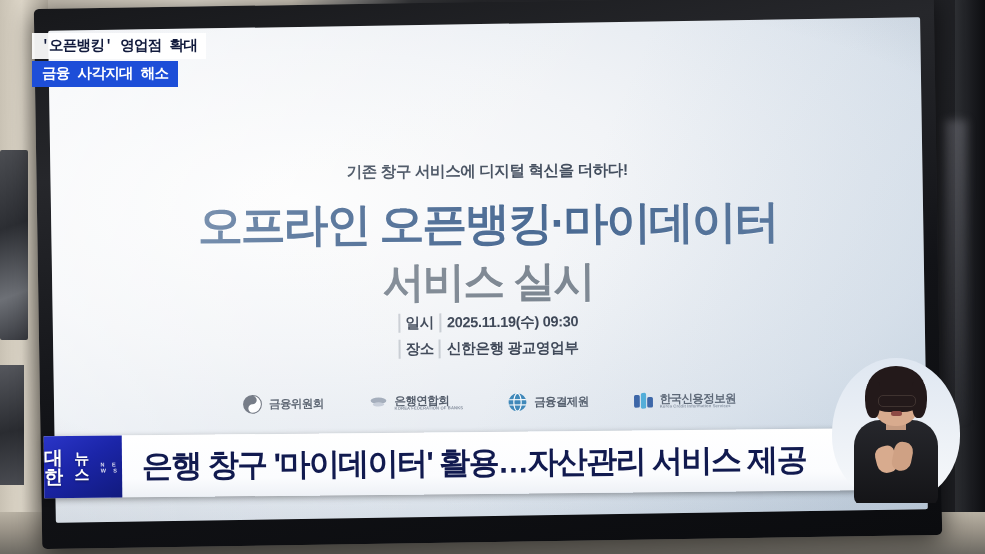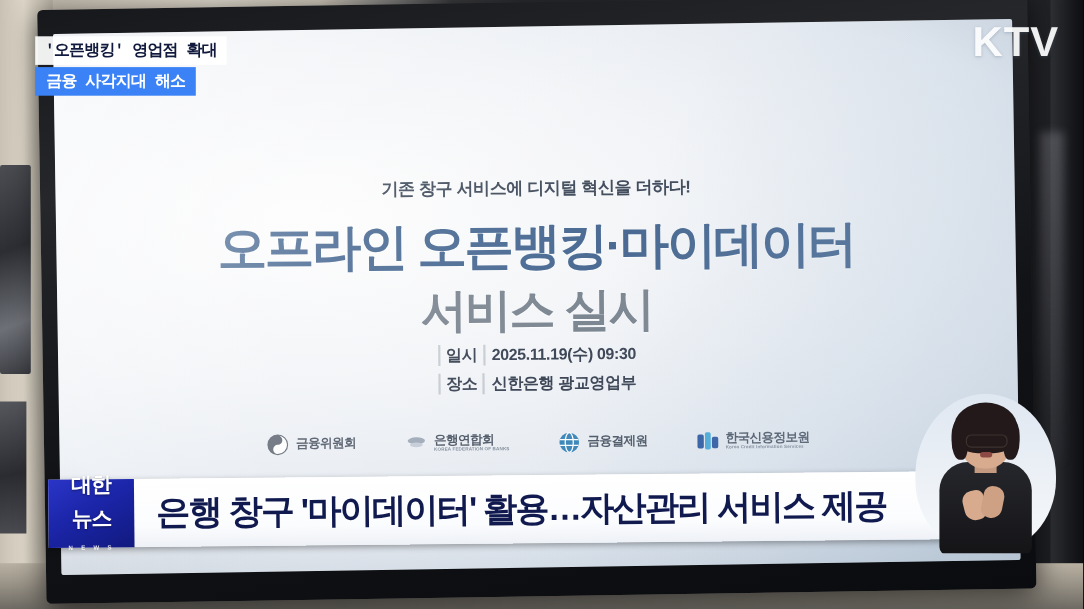--- a/index.html
+++ b/index.html
@@ -249,21 +249,21 @@
     background: rgba(255,255,255,0.93);
     color: #111a3c;
     font-size: 14.5px;
     font-weight: 800;
     letter-spacing: -0.7px;
     padding: 3px 9px 4px 9px;
     white-space: nowrap;
   }
   .topic-line-2 {
     display: inline-block;
-    background: #3b82f6;
+    background: #1d4ed8;
     color: #ffffff;
     font-size: 14.5px;
     font-weight: 800;
     letter-spacing: -0.7px;
     padding: 3px 10px 4px 10px;
     margin-top: 2px;
     white-space: nowrap;
   }
 
   
@@ -278,35 +278,35 @@
     transform: rotate(-0.55deg);
     box-shadow: 0 2px 6px rgba(0,0,0,0.35);
     display: flex;
     align-items: stretch;
   }
   .news-logo {
     width: 78px;
     flex: none;
     background: linear-gradient(150deg, #2a35c8 0%, #1b25a8 45%, #111a7e 100%);
     display: flex;
-    flex-direction: column;
+    flex-direction: row;
     align-items: center;
     justify-content: center;
     color: #ffffff;
     gap: 12px;
   }
   .news-logo-main {
     font-size: 19px;
     font-weight: 900;
     letter-spacing: -1px;
     line-height: 1;
     text-shadow: 0 1px 2px rgba(0,0,0,0.4);
   }
   .news-logo-main2 {
-    font-size: 19px;
+    font-size: 15px;
     font-weight: 900;
     letter-spacing: -1px;
     line-height: 1.05;
     text-shadow: 0 1px 2px rgba(0,0,0,0.4);
   }
   .news-logo-sub {
     font-size: 5.5px;
     font-weight: 700;
     letter-spacing: 3px;
     margin-top: 1px;
@@ -551,21 +551,20 @@
       <div class="menu-button">
         <span class="bars">
           <i></i>
             <i></i>
             <i></i>
         </span>
       </div>
     </div>
   </div>
 
-  <div class="ktv-watermark">KTV</div>
 
   <div class="topic-overlay">
     <div><span class="topic-line-1">'오픈뱅킹' 영업점 확대</span></div>
     <div><span class="topic-line-2">금융 사각지대 해소</span></div>
   </div>
 
   <div class="lower-third">
     <div class="news-logo">
       <span class="news-logo-main">대한</span>
       <span class="news-logo-main2">뉴스</span>

